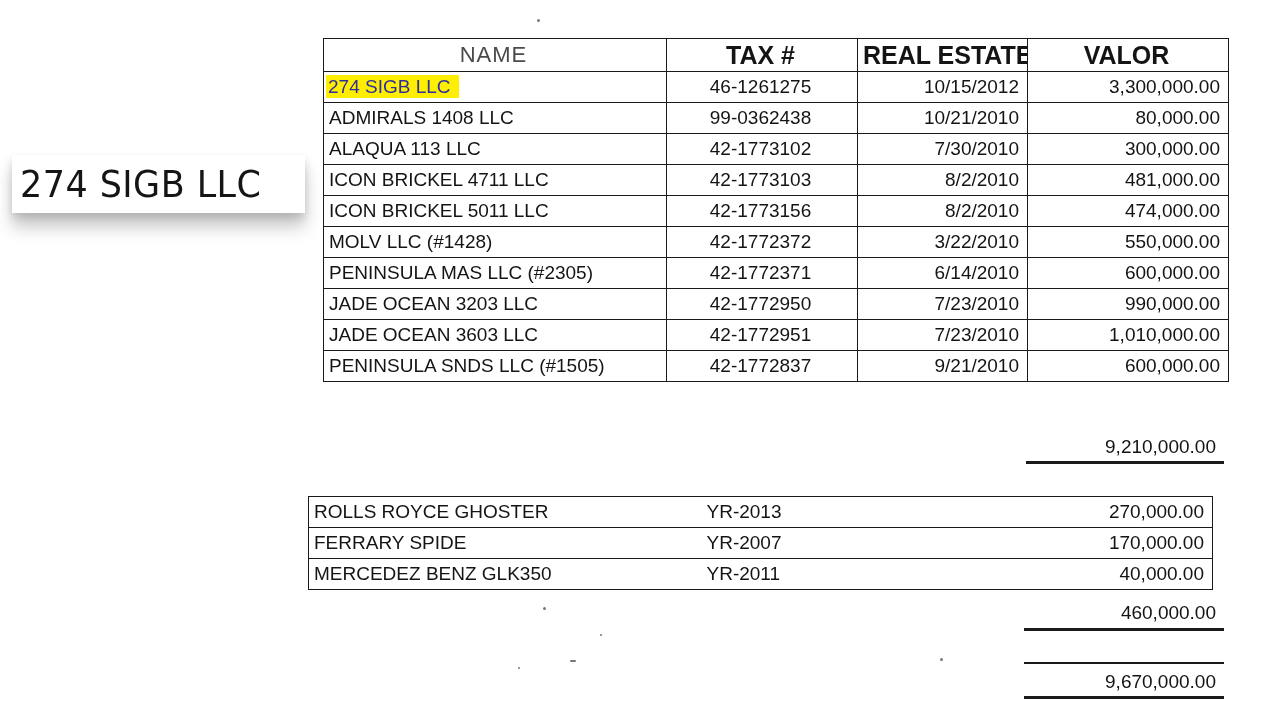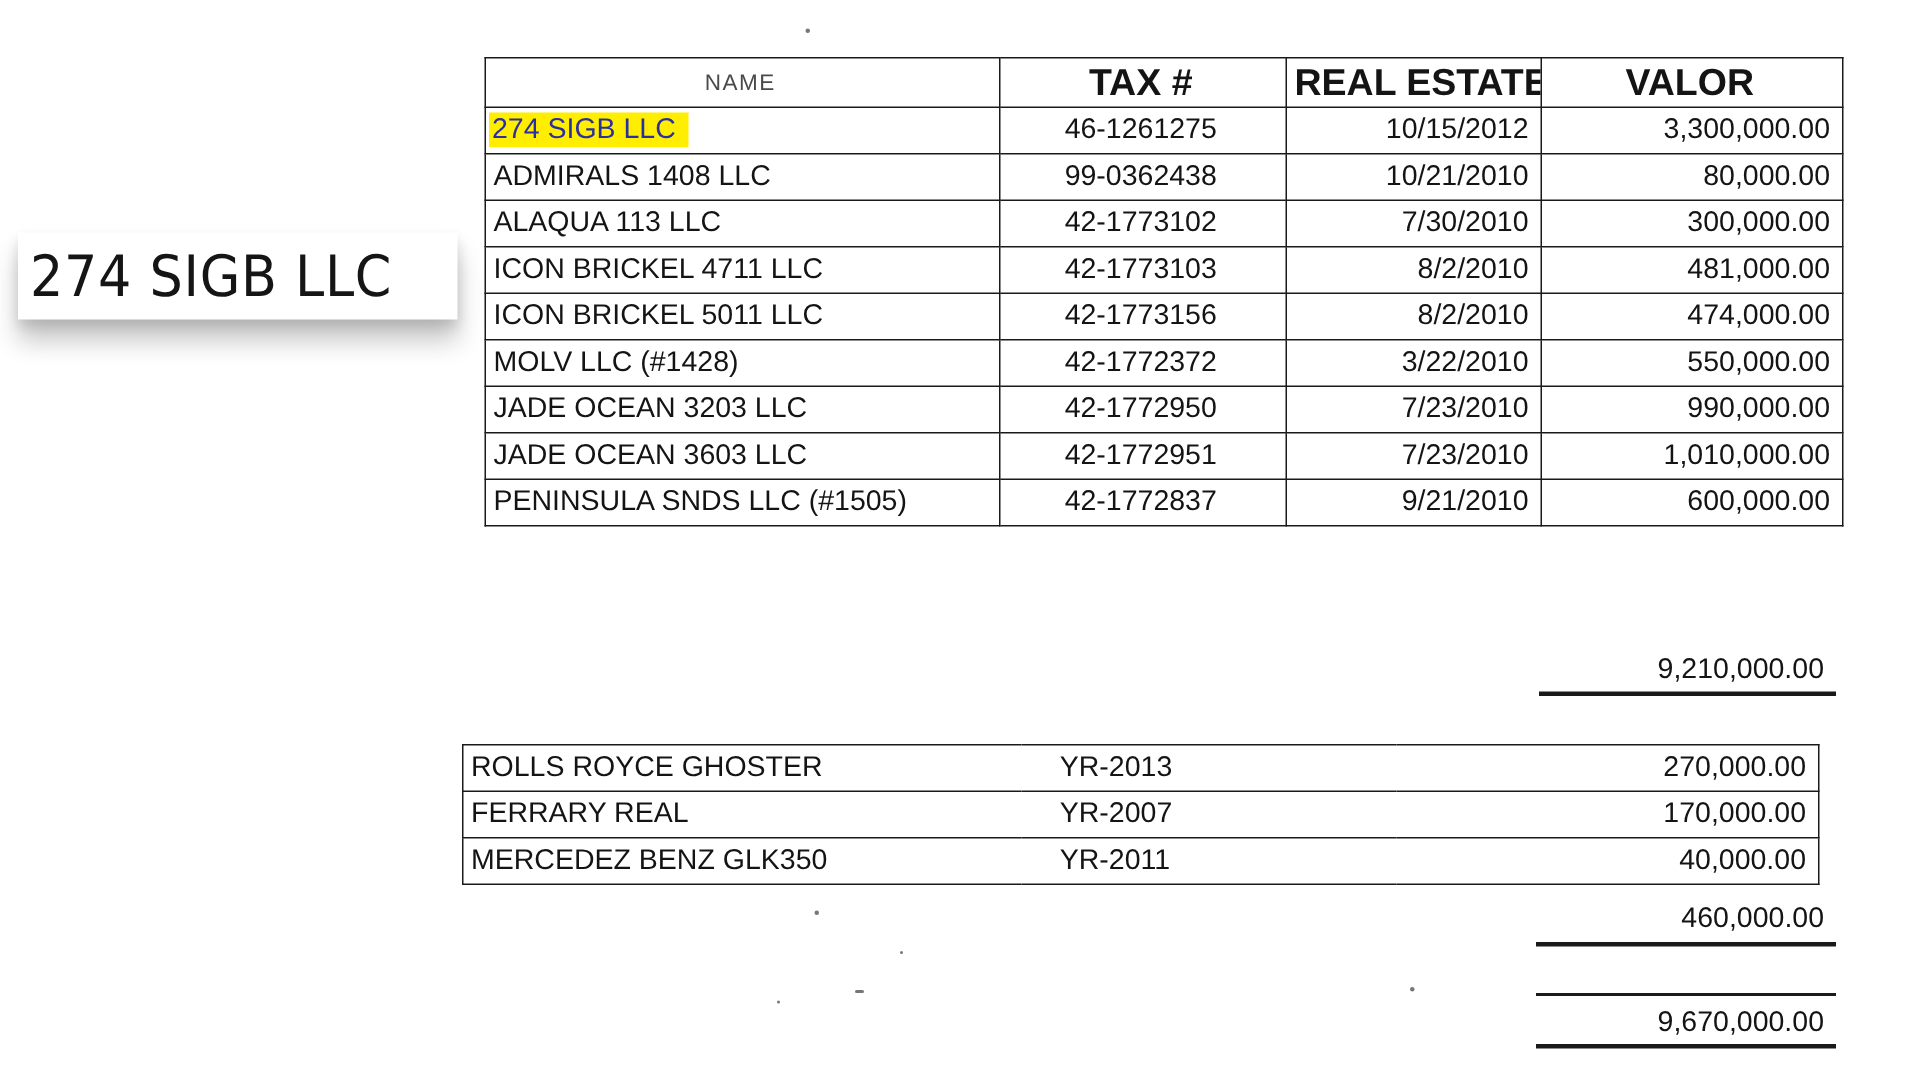--- a/index.html
+++ b/index.html
@@ -57,21 +57,21 @@
     }
     .doc-table th {
       font-weight: bold;
       font-size: 25px;
       text-align: center;
       height: 33px;
     }
     .doc-table th.name-head {
       font-weight: normal;
       color: #4a4a4a;
-      font-size: 15px;
+      font-size: 22px;
       letter-spacing: 1px;
     }
 
     #assets-table {
       left: 323px;
       top: 38px;
       width: 905px;
     }
     #assets-table col.c-name { width: 343px; }
     #assets-table col.c-tax { width: 191px; }
@@ -179,20 +179,26 @@
       <td class="align-right">8/2/2010</td>
       <td class="align-right">474,000.00</td>
     </tr>
     <tr>
       <td class="align-left">MOLV LLC (#1428)</td>
       <td class="align-center">42-1772372</td>
       <td class="align-right">3/22/2010</td>
       <td class="align-right">550,000.00</td>
     </tr>
     <tr>
+      <td class="align-left">PENINSULA MAS LLC (#2305)</td>
+      <td class="align-center">42-1772371</td>
+      <td class="align-right">6/14/2010</td>
+      <td class="align-right">600,000.00</td>
+    </tr>
+    <tr>
       <td class="align-left">JADE OCEAN 3203 LLC</td>
       <td class="align-center">42-1772950</td>
       <td class="align-right">7/23/2010</td>
       <td class="align-right">990,000.00</td>
     </tr>
     <tr>
       <td class="align-left">JADE OCEAN 3603 LLC</td>
       <td class="align-center">42-1772951</td>
       <td class="align-right">7/23/2010</td>
       <td class="align-right">1,010,000.00</td>
@@ -215,21 +221,21 @@
       <col class="v-year">
       <col class="v-val">
   </colgroup>
   <tbody>
     <tr>
       <td class="align-left">ROLLS ROYCE GHOSTER</td>
       <td class="align-left year-cell">YR-2013</td>
       <td class="align-right">270,000.00</td>
     </tr>
     <tr>
-      <td class="align-left">FERRARY REAL</td>
+      <td class="align-left">FERRARY SPIDE</td>
       <td class="align-left year-cell">YR-2007</td>
       <td class="align-right">170,000.00</td>
     </tr>
     <tr>
       <td class="align-left">MERCEDEZ BENZ  GLK350</td>
       <td class="align-left year-cell">YR-2011</td>
       <td class="align-right">40,000.00</td>
     </tr>
   </tbody>
 </table>

